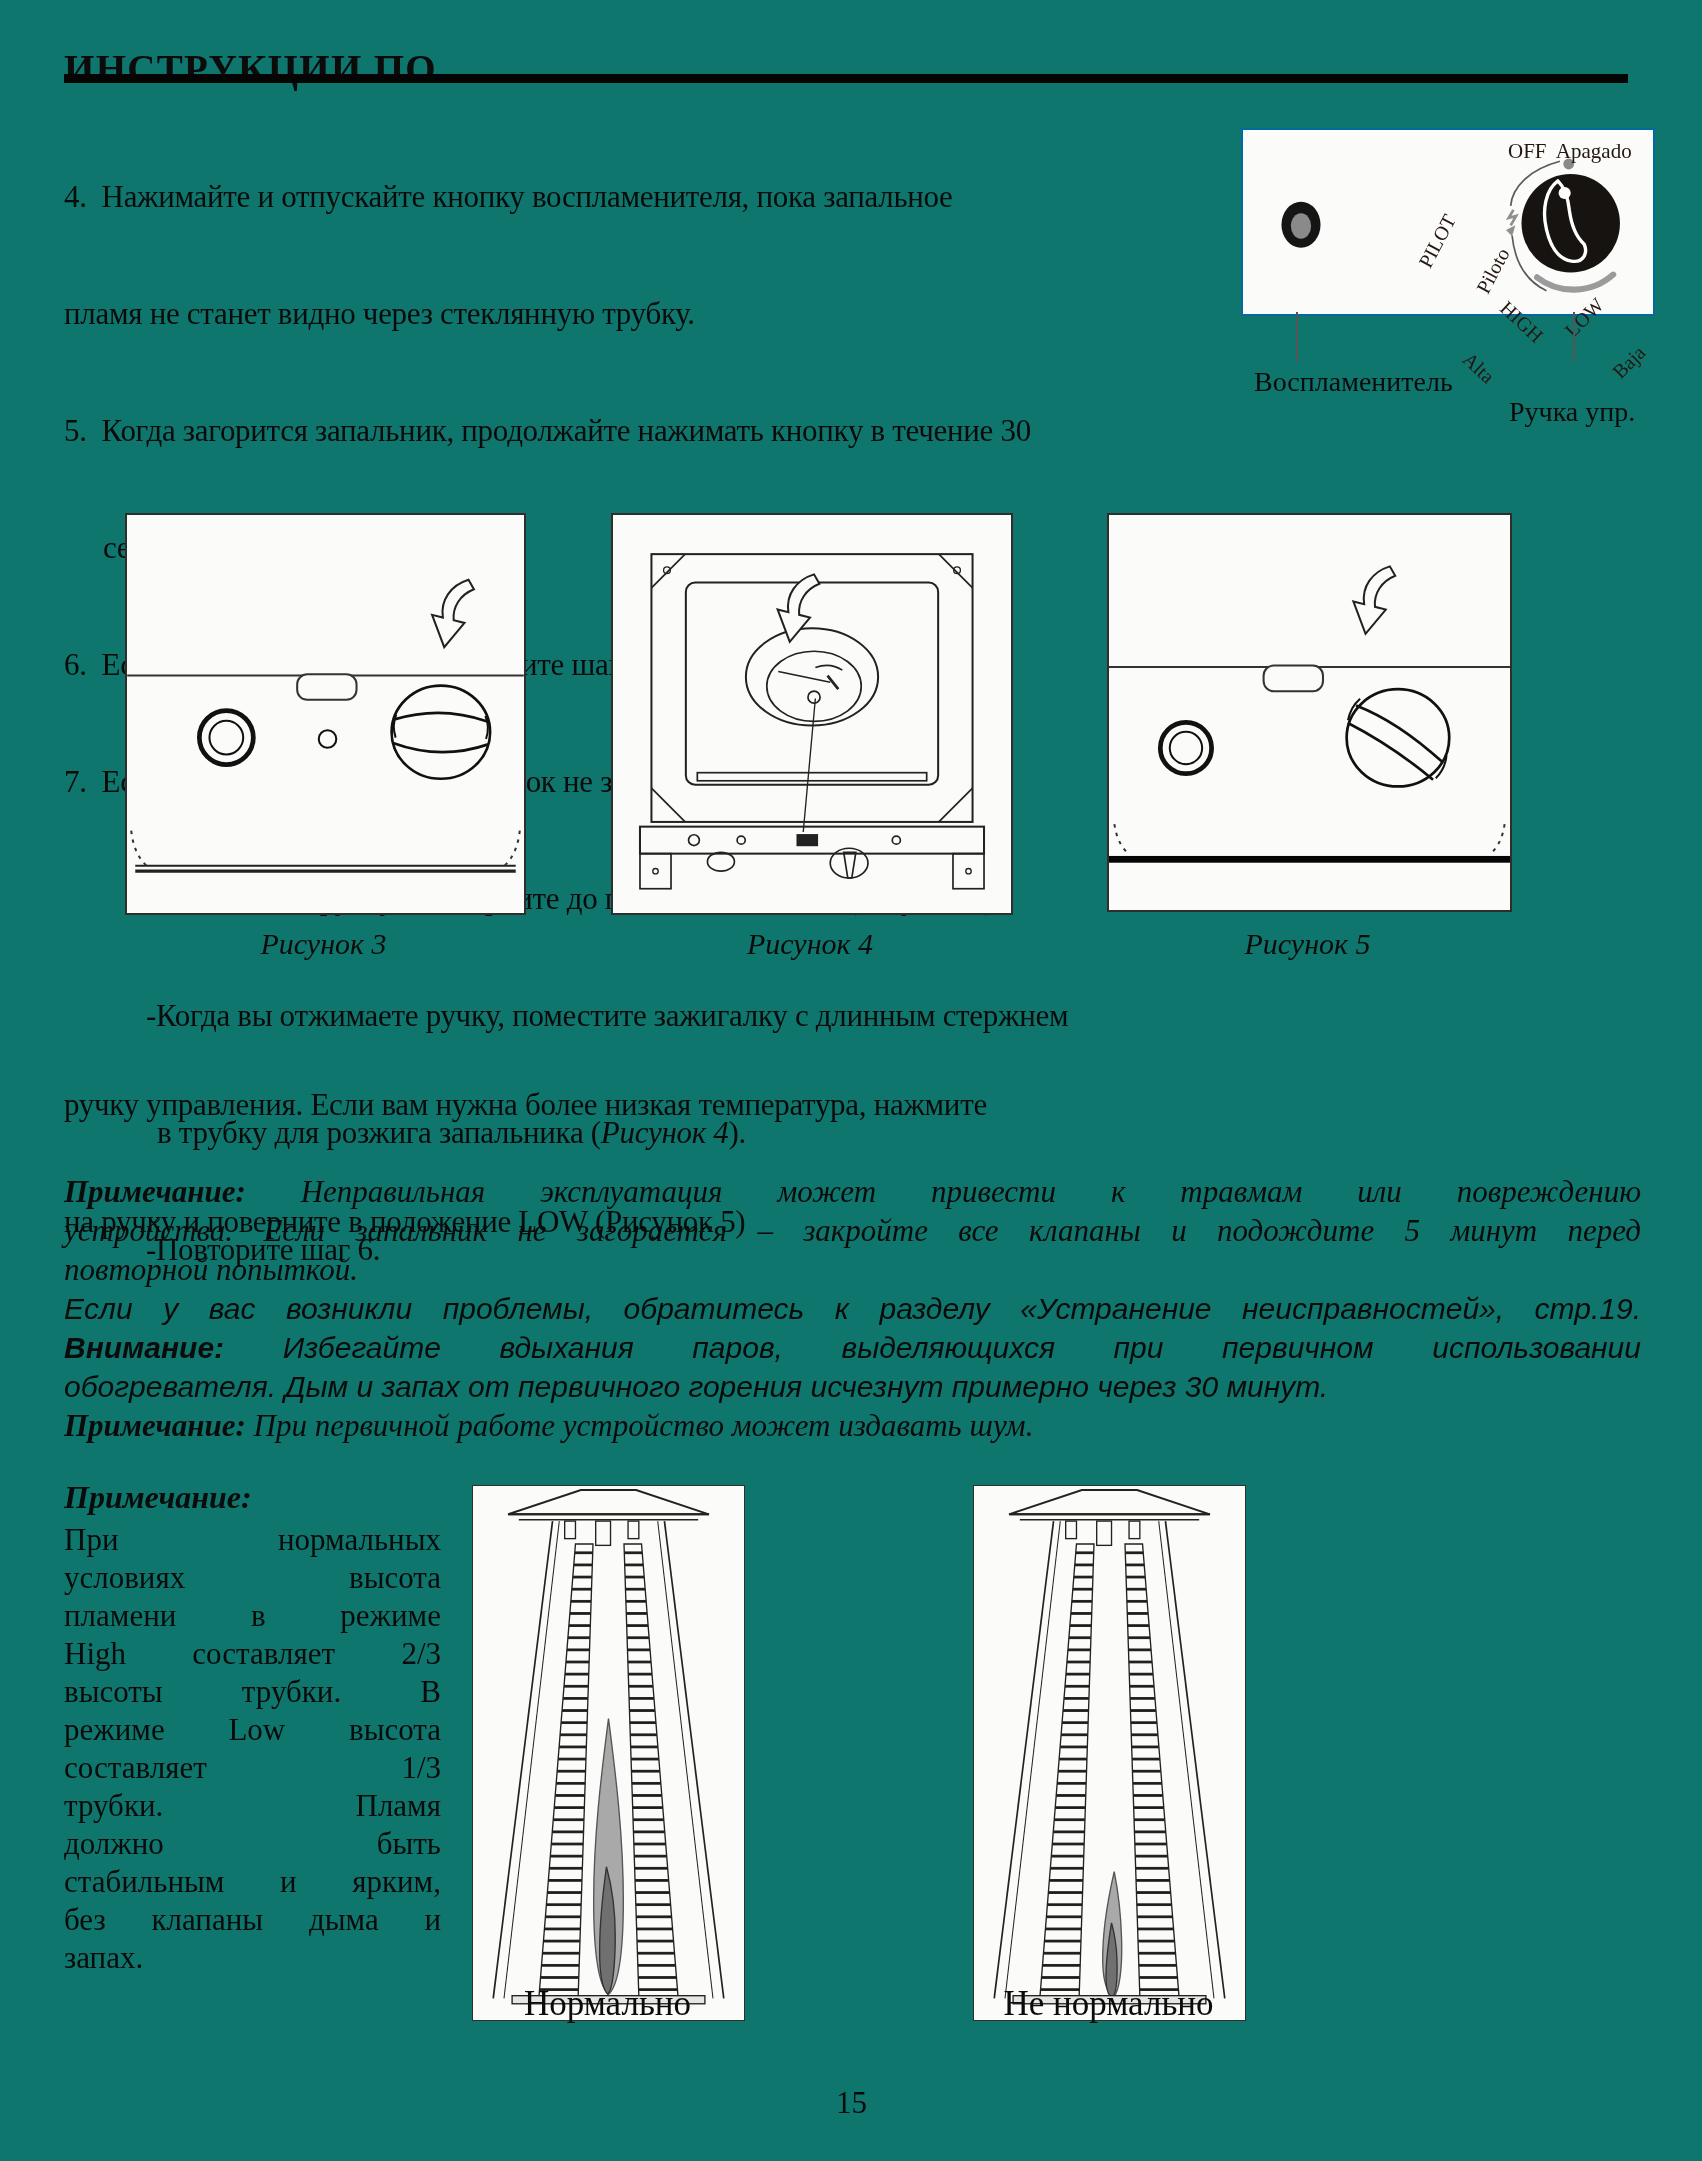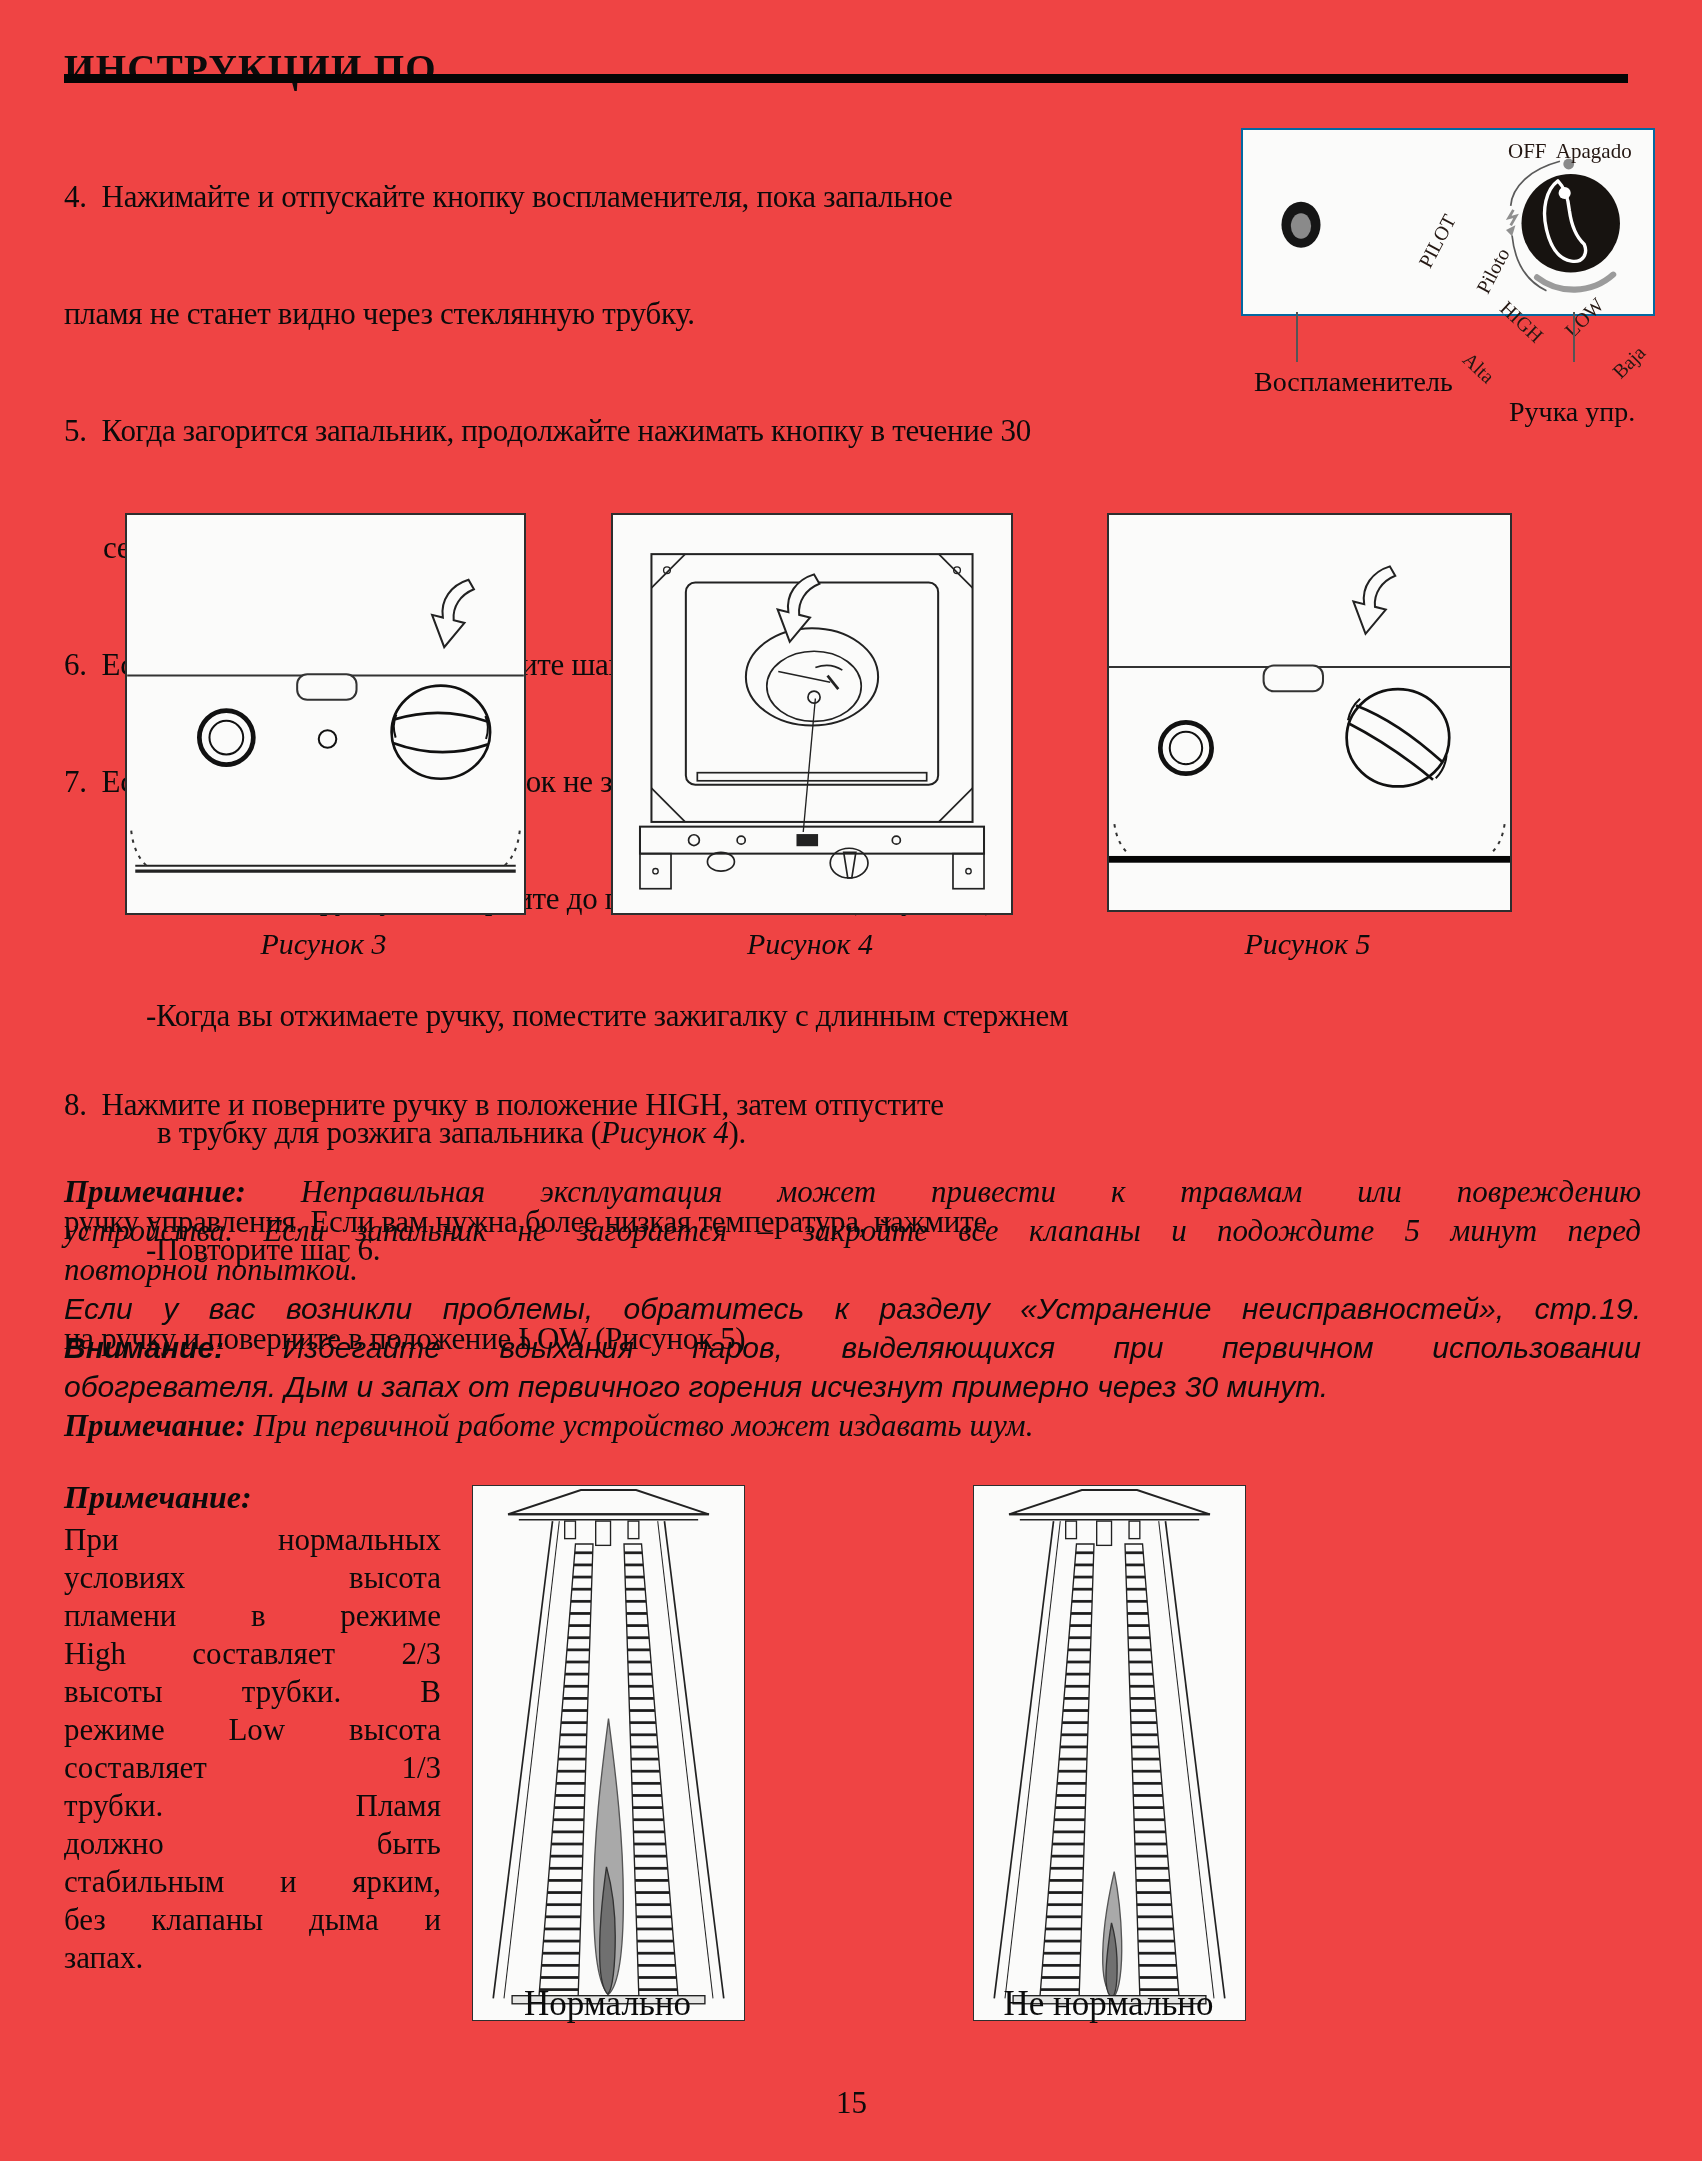--- a/index.html
+++ b/index.html
@@ -1,19 +1,19 @@
 <!DOCTYPE html>
 <html style="font-size:10.8px"><head>
 <meta charset="utf-8">
 <style>
   html,body{margin:0;padding:0;}
   body{background:#e9e9e9;}
   .sheet{
     position:relative; width:1703px; height:2161px;
-    background:#ef4444; color:#0b0b0b;
+    background:#0f766e; color:#0b0b0b;
     font-family:"Liberation Serif","DejaVu Serif",serif;
     overflow:hidden;
   }
   .abs{position:absolute;}
   .page-title{left:64px; top:20px; font-size:39px; font-weight:bold; letter-spacing:1.3px;}
   .title-rule{left:64px; top:74px; width:1564px; height:8.8px; background:#050505;}
 
   
   .steps{left:64px; top:99px; width:1188px; font-size:31px; line-height:39px; white-space:pre-wrap;}
   .step-line{letter-spacing:-0.3px;}
@@ -182,21 +182,20 @@
       <path d="M 586,458 Q 582,486 566,501" stroke="#333" stroke-width="3" fill="none" stroke-dasharray="5 8"></path>
       <path d="M 416,76 C 390,84 374,106 378,132 L 362,128 L 380,176 L 410,140 L 394,136 C 392,116 404,98 424,90 Z" fill="#fbfbfa" stroke="#222" stroke-width="3"></path>
     </svg>
   </div>
 
   <div class="abs fig-caption" style="left:125px; width:397px;">Рисунок 3</div>
   <div class="abs fig-caption" style="left:611px; width:398px;">Рисунок 4</div>
   <div class="abs fig-caption" style="left:1107px; width:401px;">Рисунок 5</div>
 
   <div class="abs step8">
-    <div>8.  Нажмите и поверните ручку в положение HIGH, затем отпустите</div>
     <div>ручку управления. Если вам нужна более низкая температура, нажмите</div>
     <div>на ручку и поверните в положение LOW (Рисунок 5)</div>
   </div>
 
   <div class="abs notes">
     <div class="note-serif">
       <div class="jline"><span class="nlabel">Примечание:</span> <span>Неправильная эксплуатация может привести к травмам или повреждению</span></div>
       <div class="jline">устройства. Если запальник не загорается – закройте все клапаны и подождите 5 минут перед</div>
       <div>повторной попыткой.</div>
     </div>

